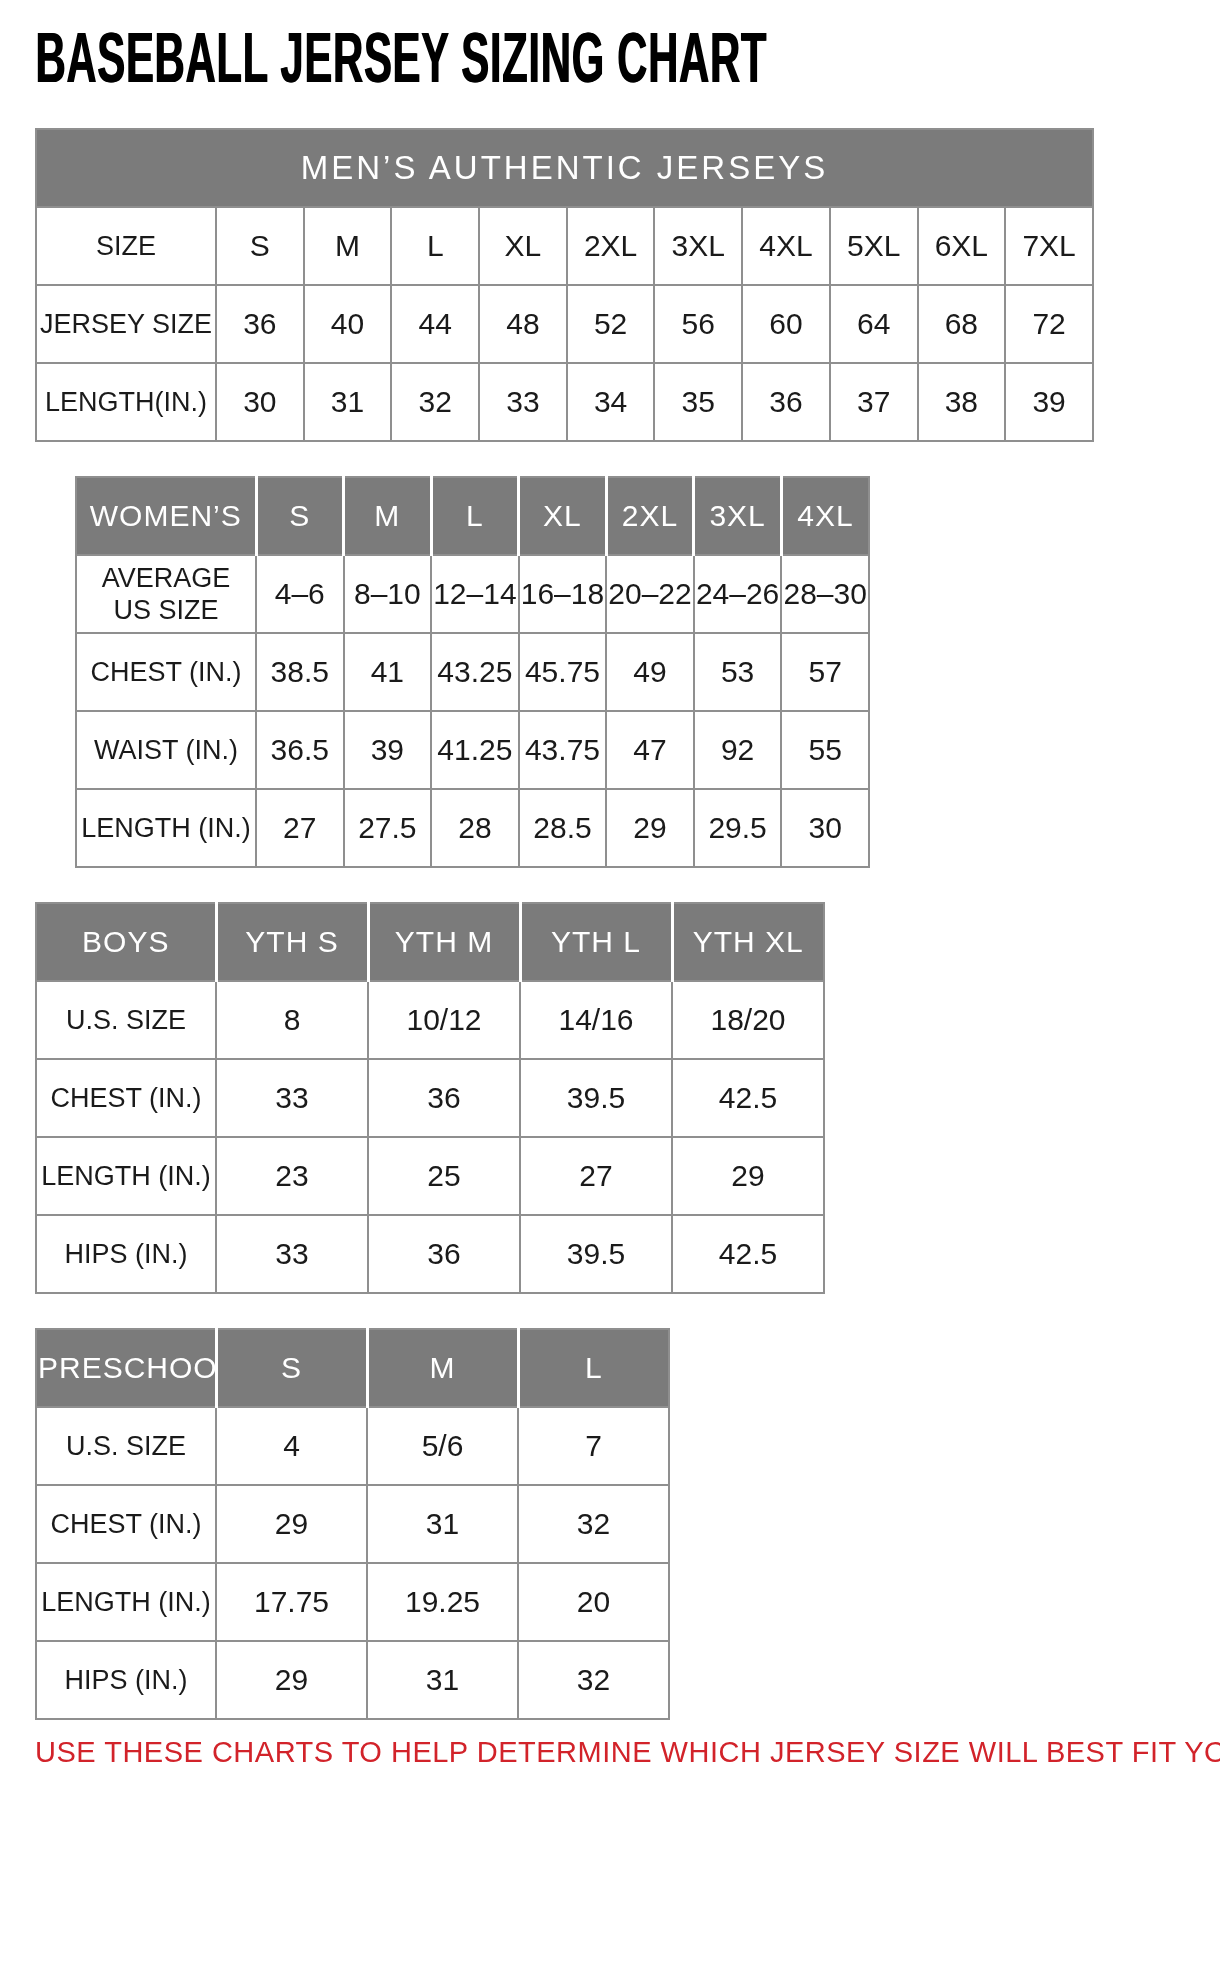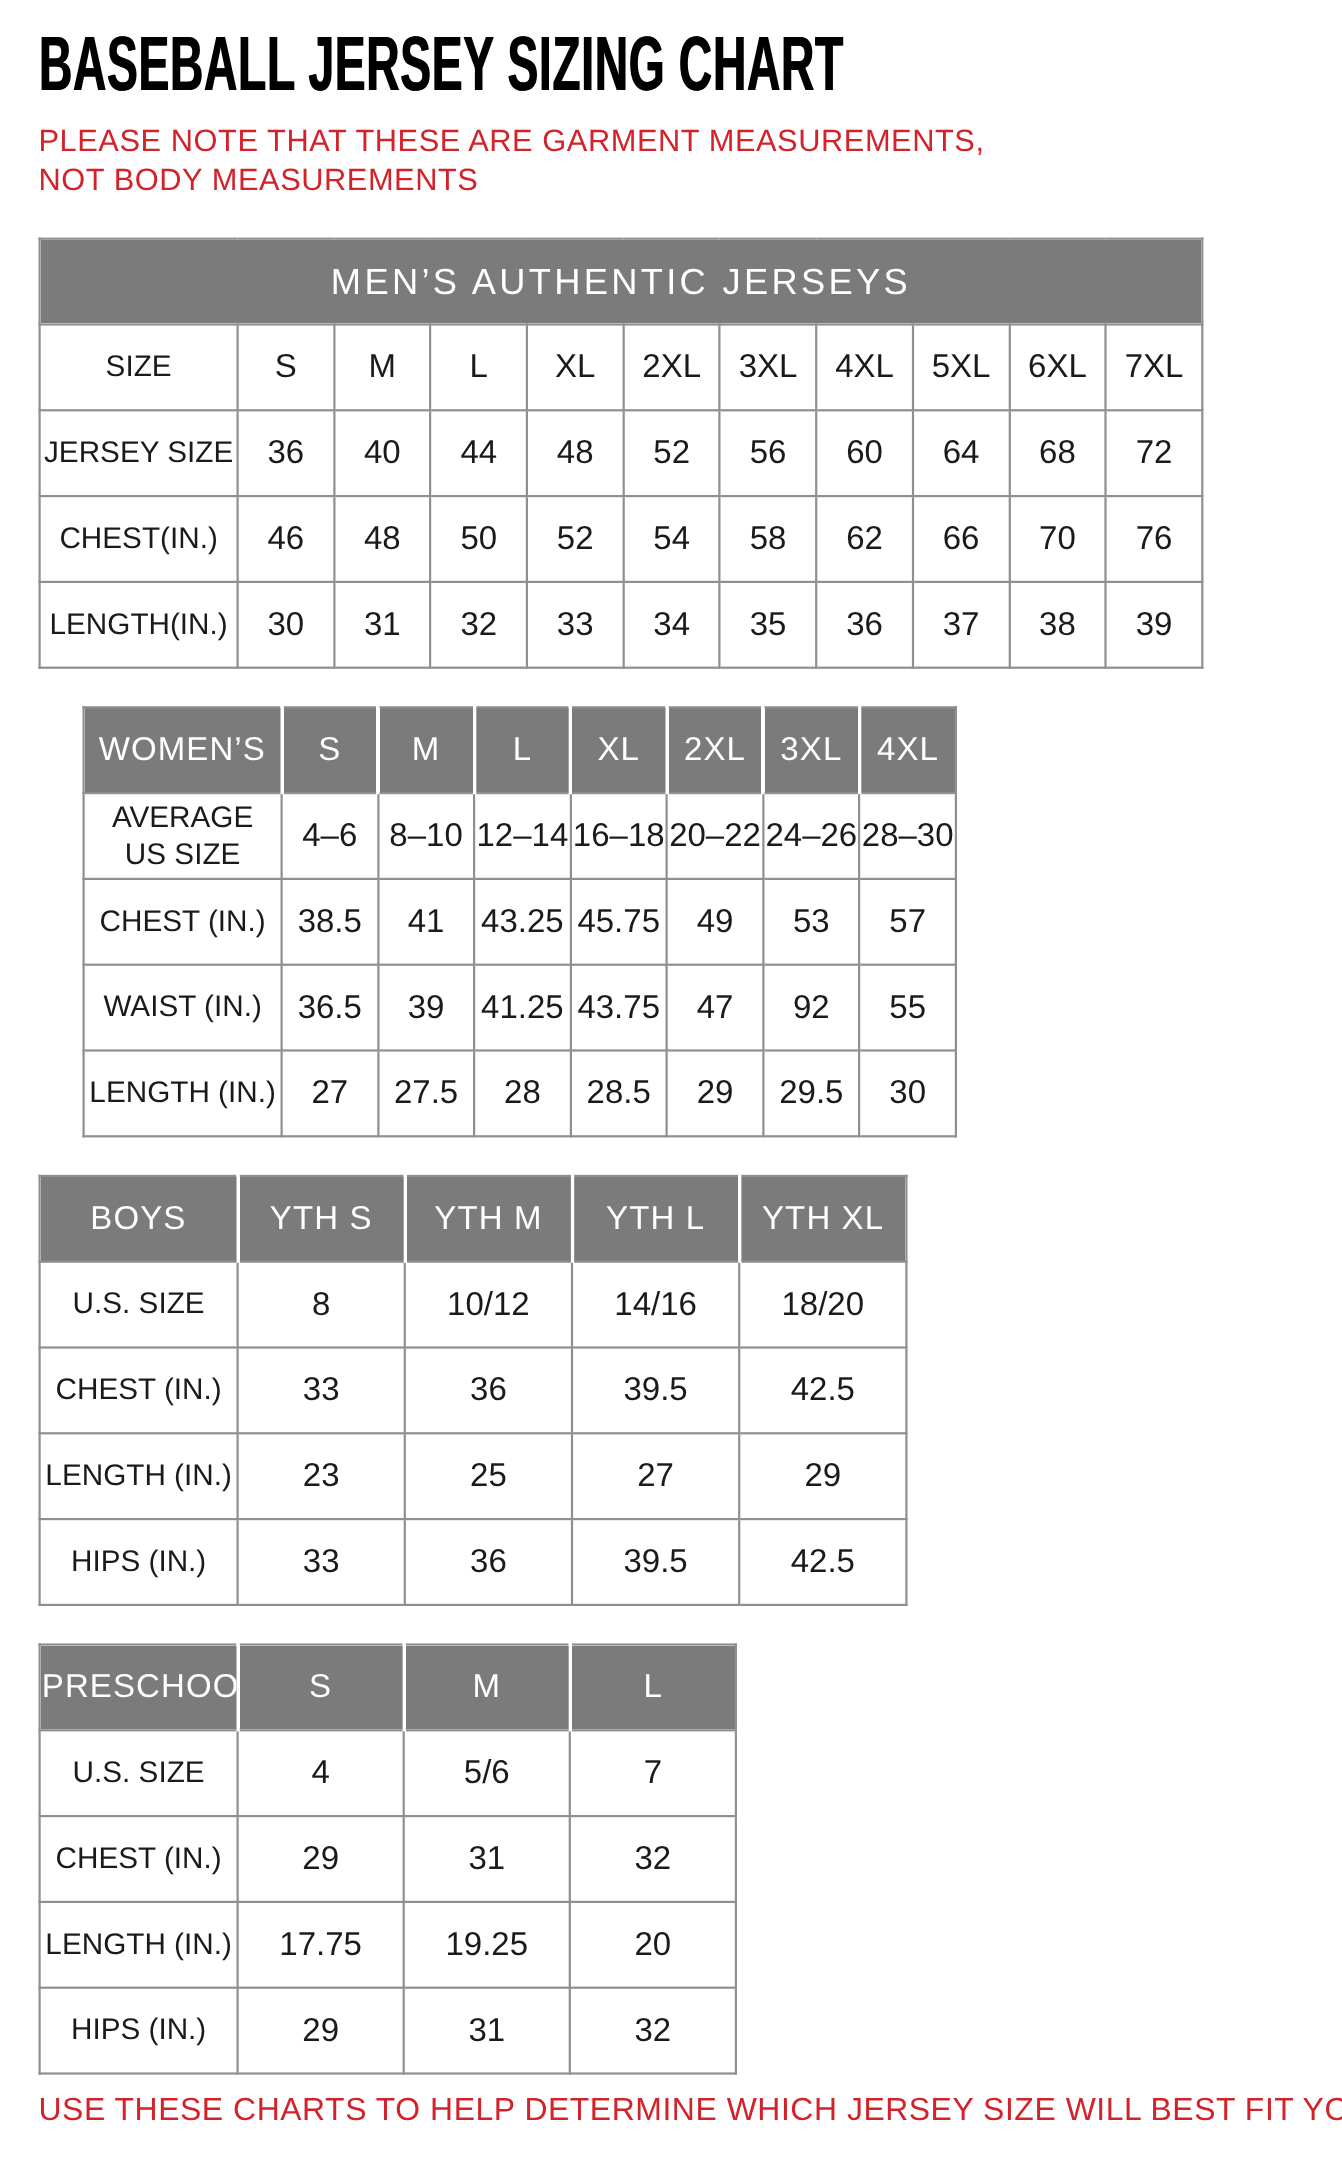--- a/index.html
+++ b/index.html
@@ -92,21 +92,20 @@
     white-space: nowrap;
   }
 </style>
 </head>
 <body>
 
 <div>
 
   <h1 class="page-title">BASEBALL JERSEY SIZING CHART</h1>
 
-  <p class="note">PLEASE NOTE THAT THESE ARE GARMENT MEASUREMENTS, NOT BODY MEASUREMENTS</p>
 
   <table class="tbl" id="tbl-mens">
     <colgroup>
         <col class="label-col">
         <col span="10">
       </colgroup>
     <thead>
       <tr>
         <th class="bar merged" colspan="11">MEN’S AUTHENTIC JERSEYS</th>
       </tr>
@@ -130,33 +129,20 @@
           <td class="val">36</td>
           <td class="val">40</td>
           <td class="val">44</td>
           <td class="val">48</td>
           <td class="val">52</td>
           <td class="val">56</td>
           <td class="val">60</td>
           <td class="val">64</td>
           <td class="val">68</td>
           <td class="val">72</td>
-        </tr>
-        <tr>
-          <td class="label">CHEST(IN.)</td>
-          <td class="val">46</td>
-          <td class="val">48</td>
-          <td class="val">50</td>
-          <td class="val">52</td>
-          <td class="val">54</td>
-          <td class="val">58</td>
-          <td class="val">62</td>
-          <td class="val">66</td>
-          <td class="val">70</td>
-          <td class="val">76</td>
         </tr>
         <tr>
           <td class="label">LENGTH(IN.)</td>
           <td class="val">30</td>
           <td class="val">31</td>
           <td class="val">32</td>
           <td class="val">33</td>
           <td class="val">34</td>
           <td class="val">35</td>
           <td class="val">36</td>

